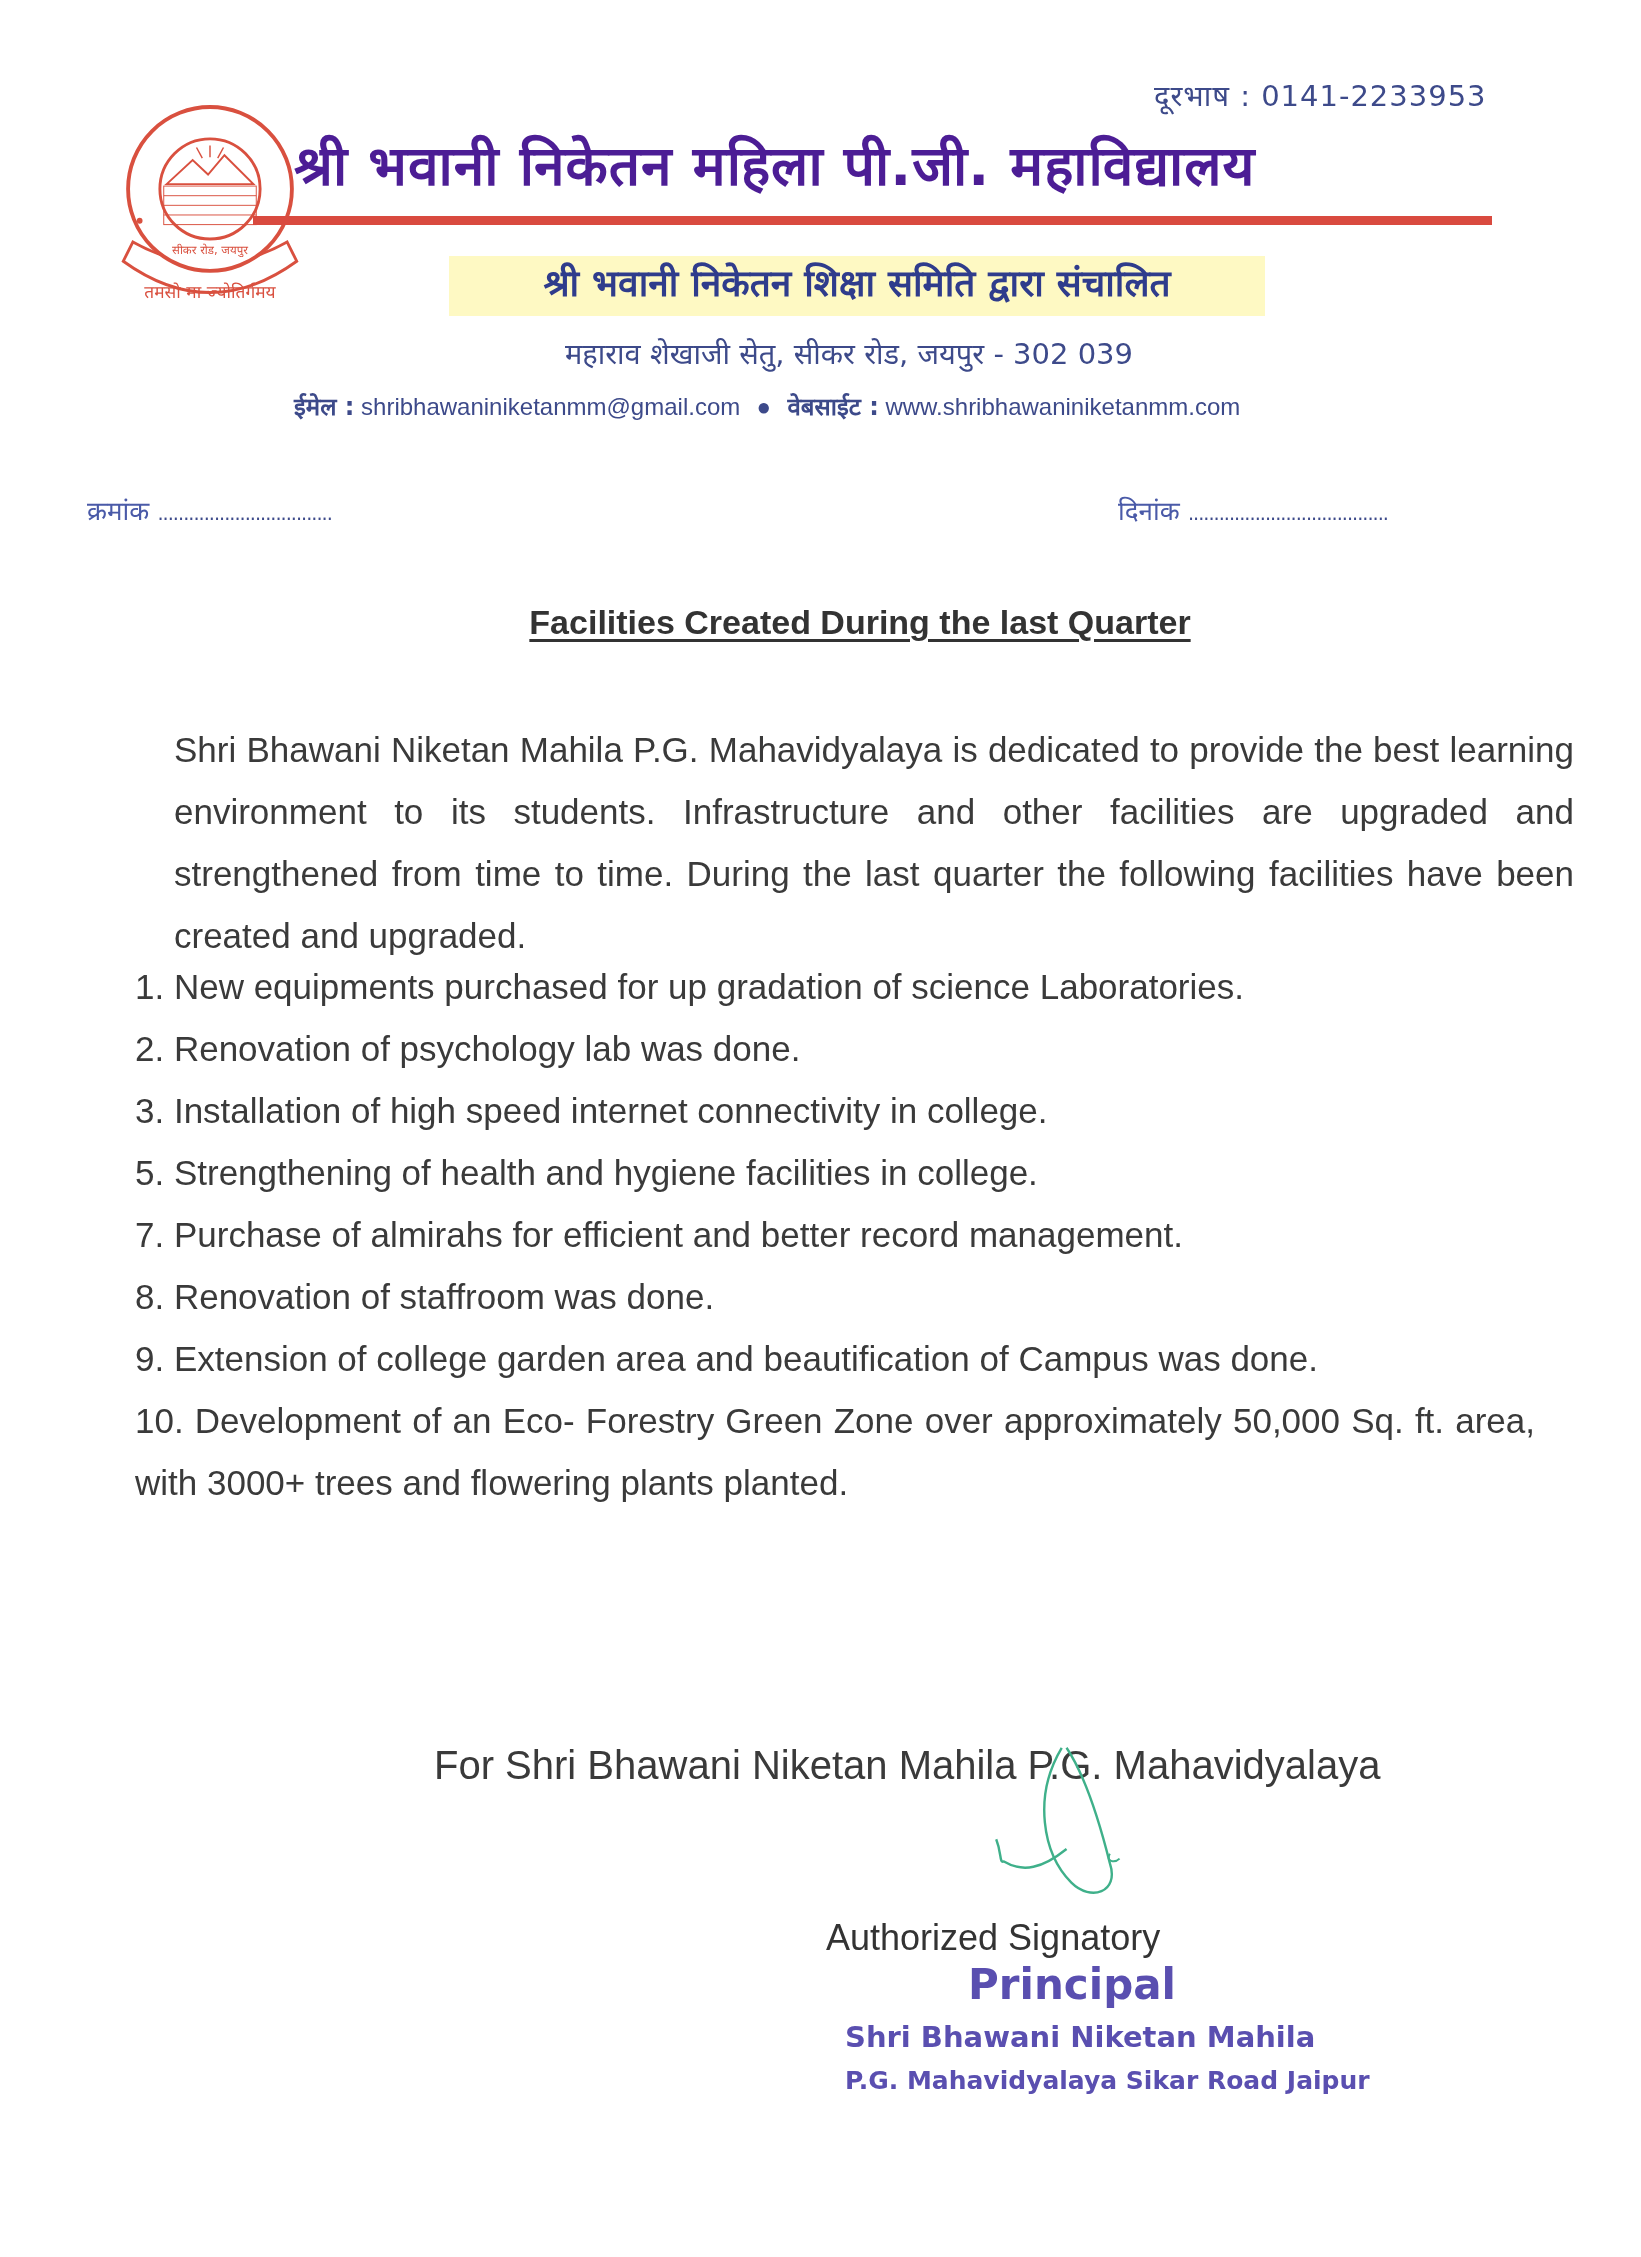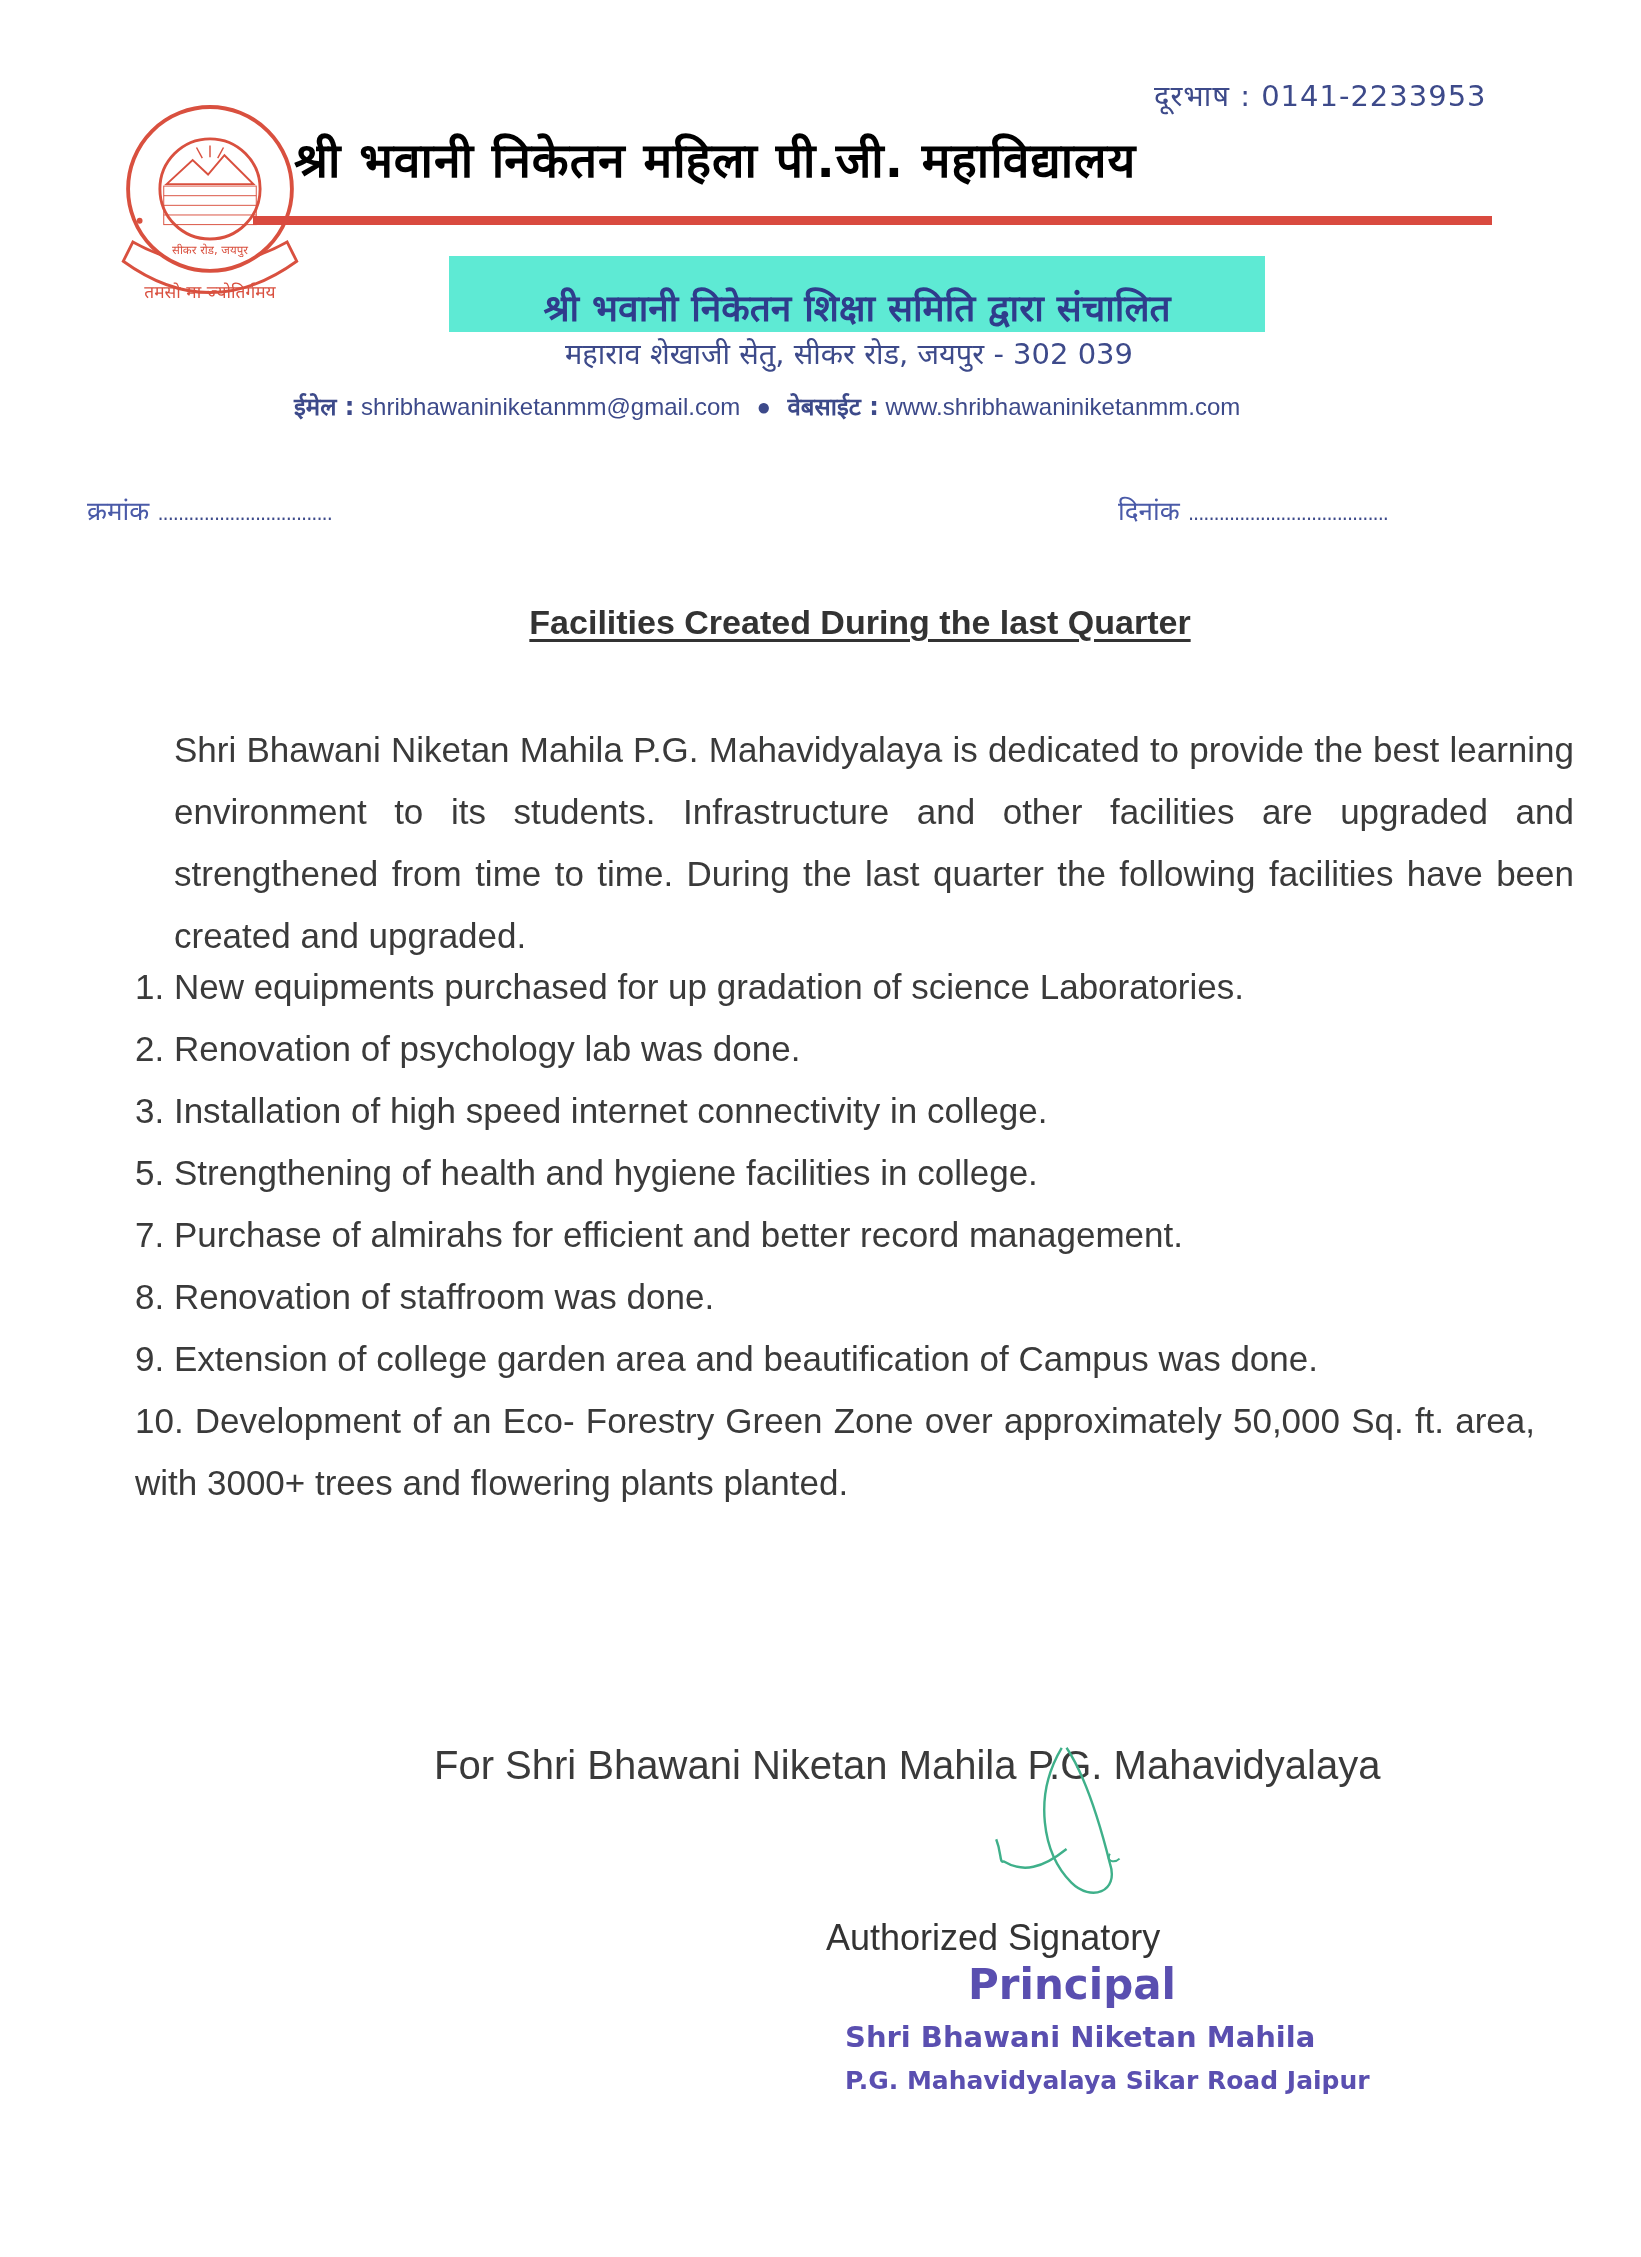--- a/index.html
+++ b/index.html
@@ -1,22 +1,22 @@
 <!DOCTYPE html>
 <html><head>
 <meta charset="utf-8">
 <style>
   html, body { margin:0; padding:0; }
   body { width:1641px; height:2257px; background:#ffffff; position:relative; overflow:hidden;
          font-family:"Liberation Sans", sans-serif; }
   .abs { position:absolute; }
   .phone { left:1154px; top:75px; font-size:29px; color:#3d4a8a; letter-spacing:1px; font-family:"DejaVu Sans", sans-serif; }
-  .college-title { left:294px; top:126px; font-size:48px; font-weight:bold; color:#000000; font-family:"DejaVu Sans", sans-serif; white-space:nowrap; letter-spacing:1px; }
+  .college-title { left:294px; top:126px; font-size:55px; font-weight:bold; color:#4c1d95; font-family:"DejaVu Sans", sans-serif; white-space:nowrap; letter-spacing:1px; }
   .red-rule { left:253px; top:216px; width:1239px; height:8.7px; background:#d94a3f; }
-  .banner { left:449px; top:256px; width:816px; height:76px; background:#5eead4; display:flex; align-items:flex-end; justify-content:center; }
+  .banner { left:449px; top:256px; width:816px; height:60px; background:#fef9c3; display:flex; align-items:flex-start; justify-content:center; }
   .banner span { font-size:37px; color:#2f3c8c; font-family:"DejaVu Sans", sans-serif; font-weight:bold; white-space:nowrap; }
   .address { left:565px; top:333px; font-size:29px; color:#3d4a8a; font-family:"DejaVu Sans", sans-serif; white-space:nowrap; font-weight:normal; }
   .contact { left:294px; top:389px; font-size:24px; color:#3d4a8a; white-space:nowrap; }
   .contact .lbl { font-family:"DejaVu Sans", sans-serif; font-weight:bold;text-align:right; }
   .contact .bullet { margin:0 9.7px; }
   .ref-row { top:492px; font-size:26px; color:#4a5aa8; font-family:"DejaVu Sans", sans-serif; white-space:nowrap; }
   .ref-row .dots { color:#3d4a8a; letter-spacing:-1px; font-size:19.3px; }
   .doc-heading { left:0; width:1680px; top:603px; text-align:center; font-size:34px; font-weight:bold; color:#333; }
   .doc-heading span { text-decoration:underline; text-underline-offset:4.8px; font-family:"Liberation Sans", sans-serif;margin-left:40px; }
   .body-text { left:135px; width:1400px; font-size:35px; color:#3a3a3a; line-height:62px; text-align:justify; font-family:"Liberation Sans", sans-serif; }

